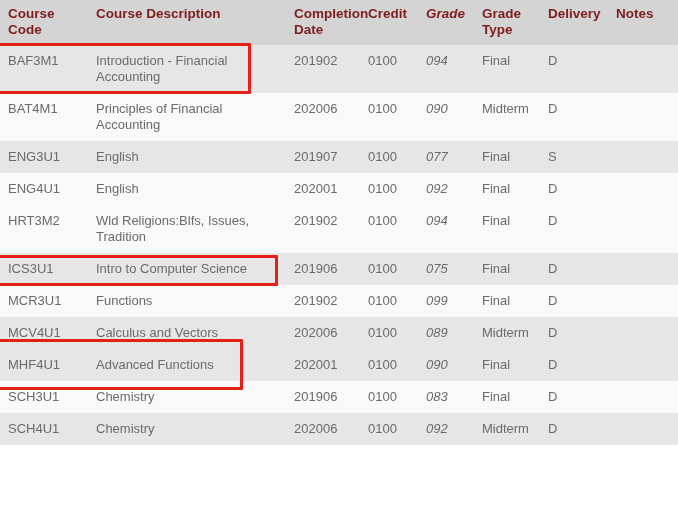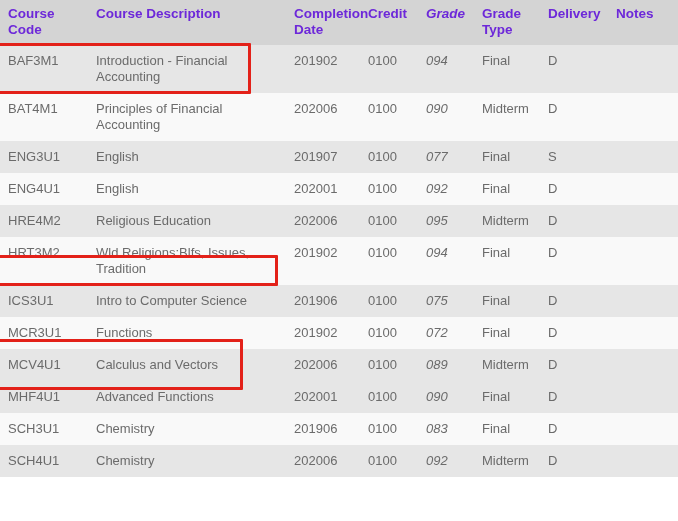--- a/index.html
+++ b/index.html
@@ -15,21 +15,21 @@
     position: relative;
   }
   #transcript-table {
     width: 678px;
     border-collapse: collapse;
     table-layout: fixed;
     position: relative;
   }
   #transcript-table th {
     background: #d4d4d4;
-    color: #6d28d9;
+    color: #7f1d1d;
     font-size: 13.5px;
     font-weight: bold;
     text-align: left;
     vertical-align: top;
     padding: 6px 6px 7px 3px;
     line-height: 16px;
     border: none;
     box-sizing: border-box;
   }
   #transcript-table td {
@@ -136,30 +136,20 @@
       <tr class="row-even">
         <td class="col-code">ENG4U1</td>
         <td class="col-desc">English</td>
         <td class="col-date">202001</td>
         <td class="col-credit">0100</td>
         <td class="col-grade">092</td>
         <td class="col-gradetype">Final</td>
         <td class="col-delivery">D</td>
         <td class="col-notes"></td>
       </tr>
-      <tr class="row-odd">
-        <td class="col-code">HRE4M2</td>
-        <td class="col-desc">Religious Education</td>
-        <td class="col-date">202006</td>
-        <td class="col-credit">0100</td>
-        <td class="col-grade">095</td>
-        <td class="col-gradetype">Midterm</td>
-        <td class="col-delivery">D</td>
-        <td class="col-notes"></td>
-      </tr>
       <tr class="row-even">
         <td class="col-code">HRT3M2</td>
         <td class="col-desc">Wld Religions:Blfs, Issues, Tradition</td>
         <td class="col-date">201902</td>
         <td class="col-credit">0100</td>
         <td class="col-grade">094</td>
         <td class="col-gradetype">Final</td>
         <td class="col-delivery">D</td>
         <td class="col-notes"></td>
       </tr>
@@ -171,21 +161,21 @@
         <td class="col-grade">075</td>
         <td class="col-gradetype">Final</td>
         <td class="col-delivery">D</td>
         <td class="col-notes"></td>
       </tr>
       <tr class="row-even">
         <td class="col-code">MCR3U1</td>
         <td class="col-desc">Functions</td>
         <td class="col-date">201902</td>
         <td class="col-credit">0100</td>
-        <td class="col-grade">072</td>
+        <td class="col-grade">099</td>
         <td class="col-gradetype">Final</td>
         <td class="col-delivery">D</td>
         <td class="col-notes"></td>
       </tr>
       <tr class="row-odd">
         <td class="col-code">MCV4U1</td>
         <td class="col-desc">Calculus and Vectors</td>
         <td class="col-date">202006</td>
         <td class="col-credit">0100</td>
         <td class="col-grade">089</td>

